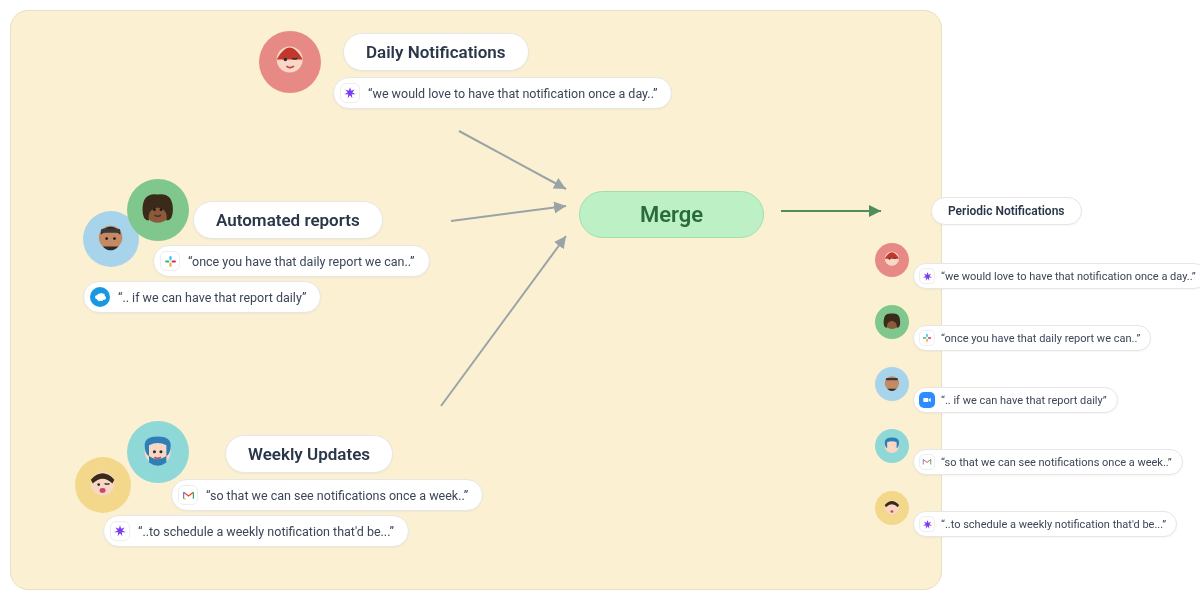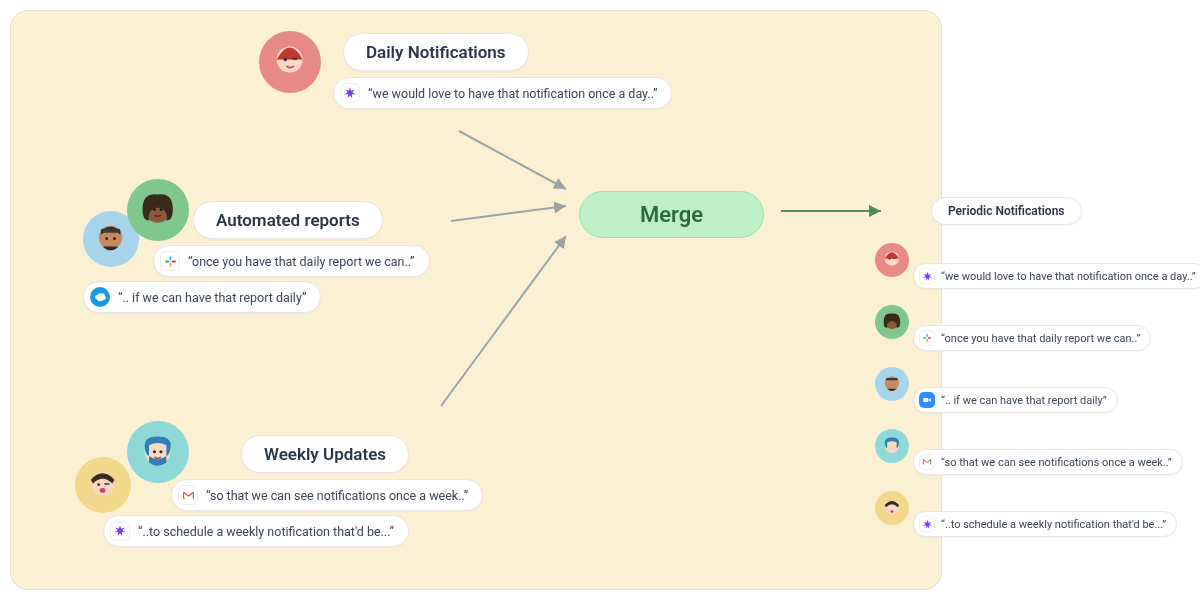--- a/index.html
+++ b/index.html
@@ -175,21 +175,21 @@
   <div class="abs avatar lg" style="left:116px; top:410px; background:#8FD8D8;">
     <svg class="face" viewBox="0 0 40 40">
         <circle cx="20" cy="20" r="12" fill="#F8D7C4"></circle>
         <path d="M8 14 Q8 6 20 6 Q32 6 32 14 Q32 22 28 24 L28 14 Q20 10 12 14 L12 24 Q8 22 8 14 Z" fill="#2E7FB8"></path>
         <path d="M12 24 Q20 30 28 24 L28 30 Q20 36 12 30 Z" fill="#2E7FB8"></path>
         <circle cx="17" cy="20" r="1.4" fill="#2b2b2b"></circle>
         <circle cx="23" cy="20" r="1.4" fill="#2b2b2b"></circle>
         <path d="M17 25 Q20 27 23 25" stroke="#B45" stroke-width="1.3" fill="none"></path>
       </svg>
   </div>
-  <div class="abs pill" style="left:230px; top:424px;">Weekly Updates</div>
+  <div class="abs pill" style="left:214px; top:424px;">Weekly Updates</div>
   <div class="abs quote" style="left:160px; top:468px;">
     <span class="qicon ic-gmail">
       <svg width="13" height="13" viewBox="0 0 24 24">
         <path d="M3 6 L12 13 L21 6" stroke="#EA4335" stroke-width="2.2" fill="none"></path>
         <path d="M3 6 L3 18" stroke="#4285F4" stroke-width="2.2"></path>
         <path d="M21 6 L21 18" stroke="#34A853" stroke-width="2.2"></path>
         <path d="M3 18 L7 18" stroke="#FBBC04" stroke-width="2.2"></path>
       </svg>
     </span>
     <span>“so that we can see notifications once a week..”</span>

